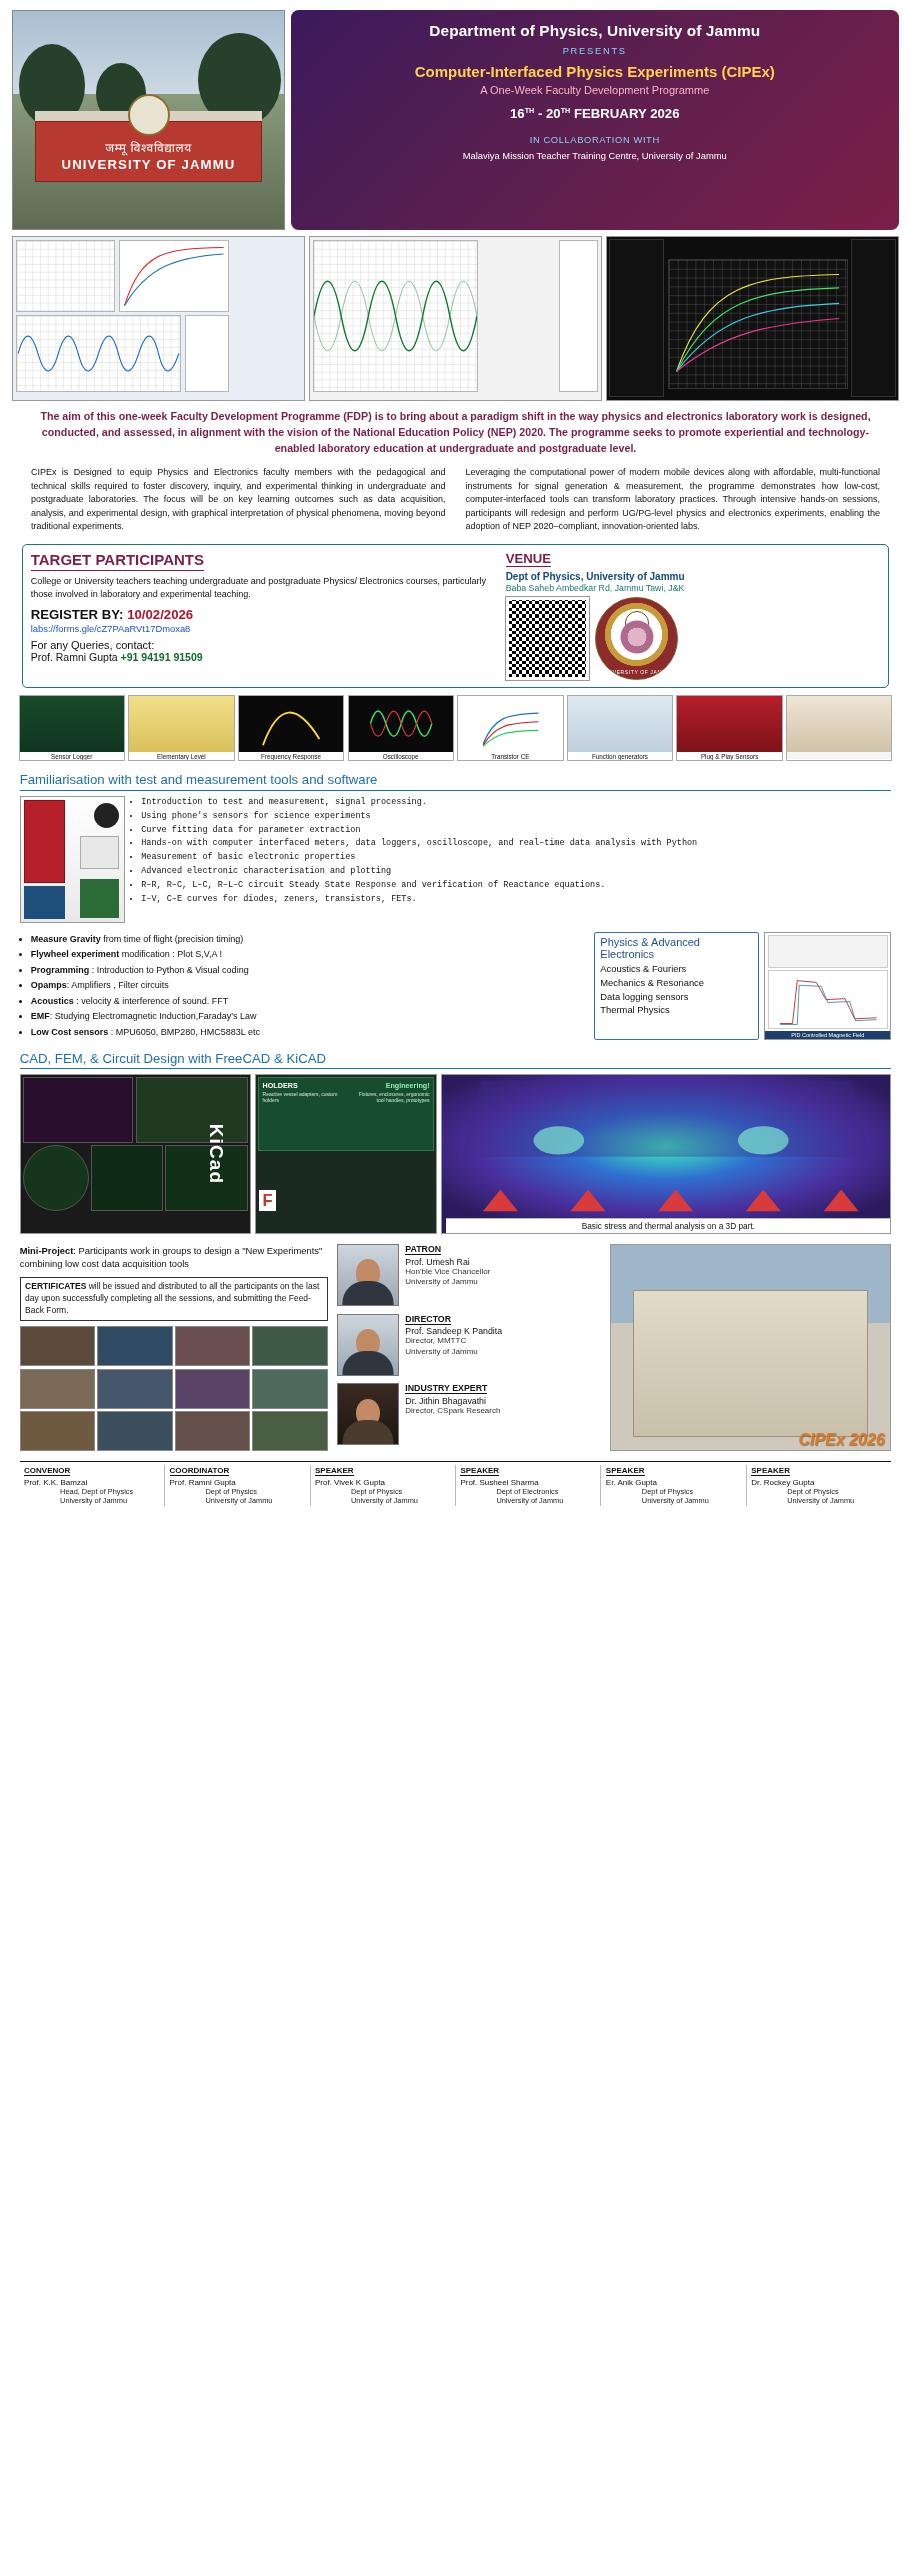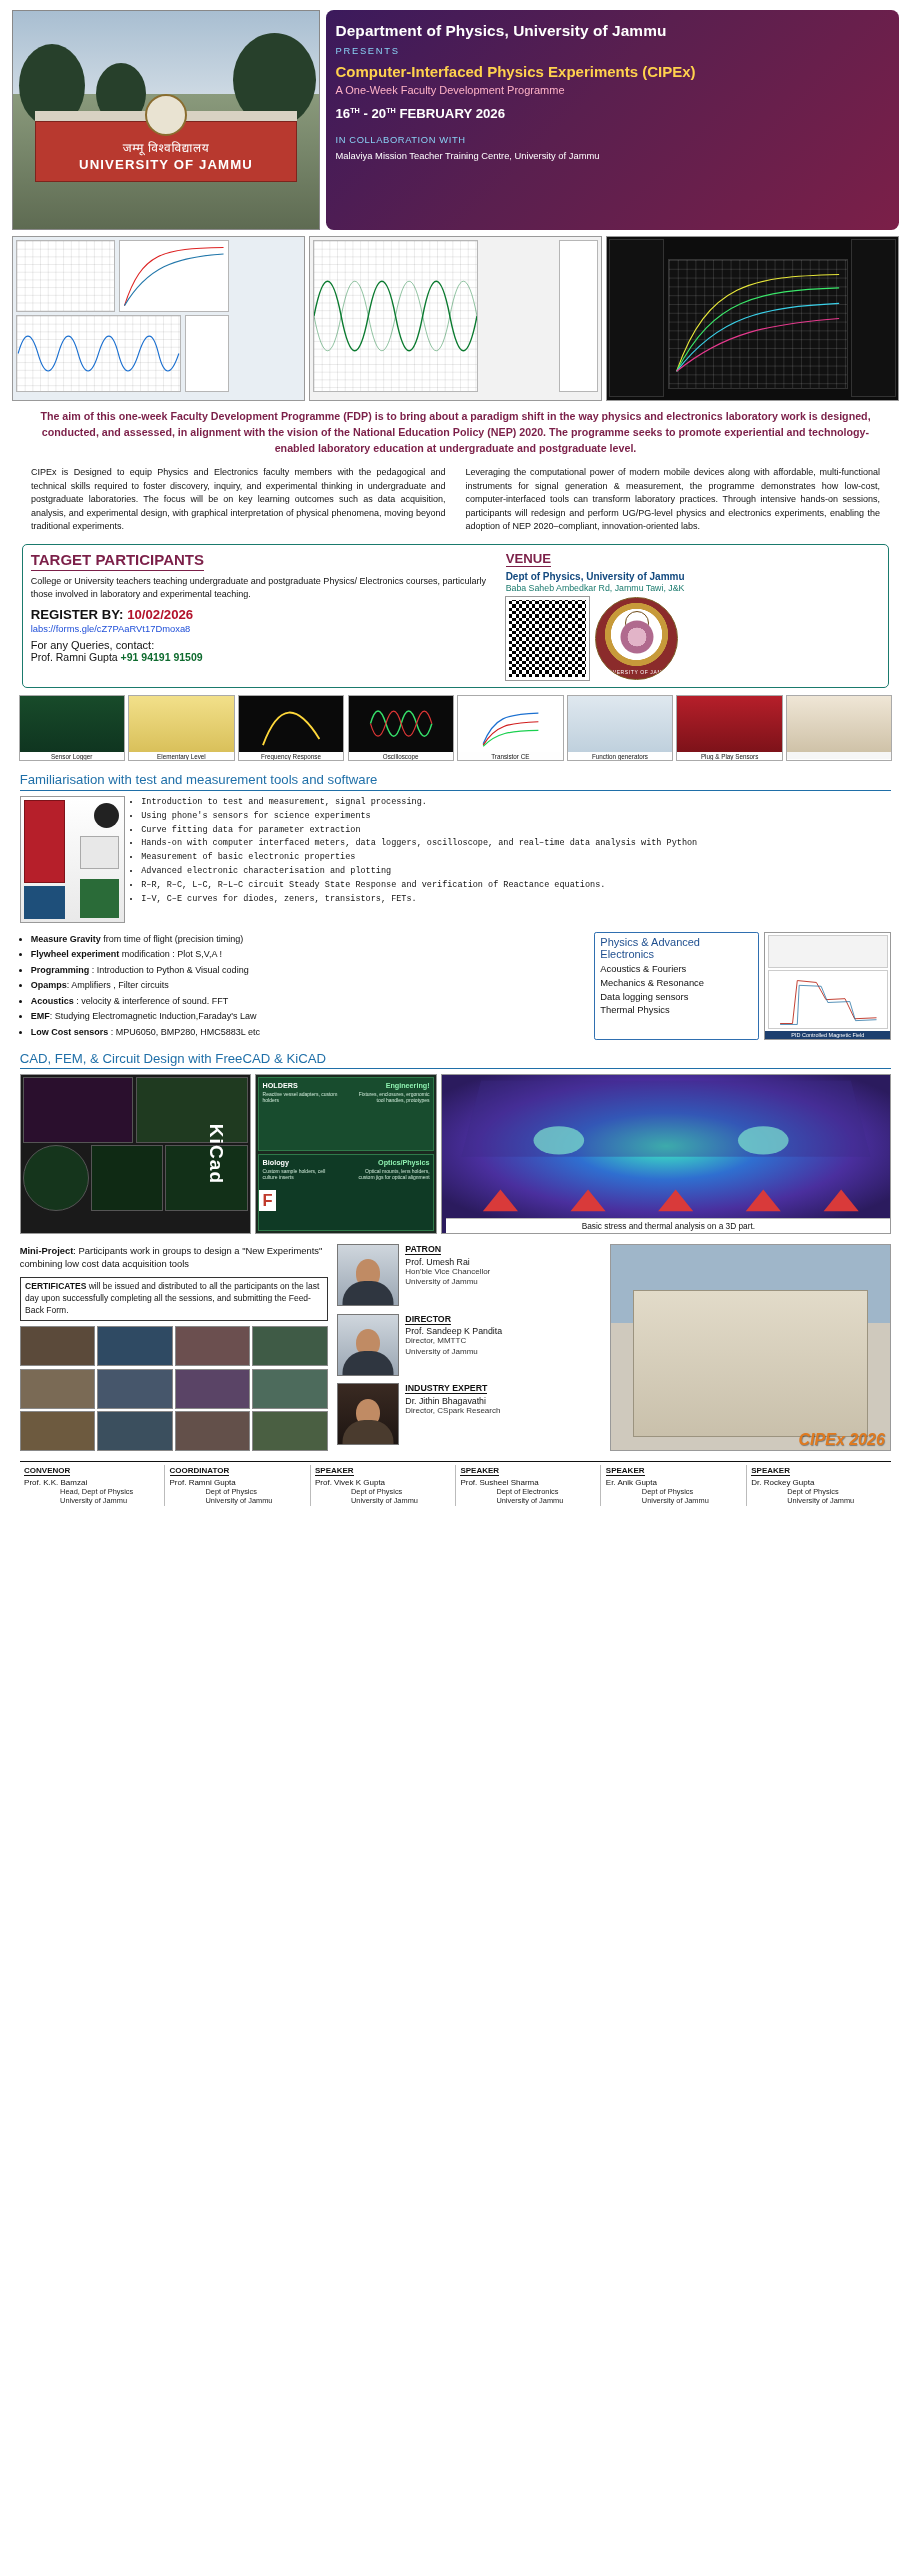--- a/index.html
+++ b/index.html
@@ -17,21 +17,21 @@
   }
 
   
   .header {
     display: flex;
     gap: 5.5px;
     align-items: stretch;
     height: 220px;
   }
   .header-photo {
-    width: 308px;
+    width: 273px;
     border: 0.6px solid #888;
     background: linear-gradient(#9db6cc 0%, #b9cbdb 40%, #7f8d72 41%, #6d7a5f 100%);
     position: relative;
     overflow: hidden;
   }
   .hp-sky { position:absolute; left:0; top:0; right:0; height:83px;
     background: linear-gradient(#a8bed1, #cdd9e3); }
   .hp-ground { position:absolute; left:0; top:83px; right:0; bottom:0;
     background: linear-gradient(#8a9a7c, #5e6b52); }
   .hp-tree { position:absolute; background:#27402b; border-radius:50%; }
@@ -56,21 +56,21 @@
     position:absolute; left:0; right:0; top:146px; text-align:center;
     color:#ffffff; font-size:13.2px; font-weight:bold; letter-spacing:1.1px;
   }
 
   .header-banner {
     flex: 1;
     background: linear-gradient(135deg, #3b1a5c 0%, #5a1f4f 45%, #7b1f48 100%);
     color: #fff;
     border-radius: 7.7px;
     padding: 12px 10px;
-    text-align: left;
+    text-align: center;
     display: flex;
     flex-direction: column;
     justify-content: flex-start;
     gap: 3.3px;
   }
   .hb-dept { font-size: 15.4px; font-weight: bold; letter-spacing: 0.1px; }
   .hb-presents { font-size: 9.4px; color: #8ad2f5; letter-spacing: 1.7px; margin-top: 2.2px; }
   .hb-title { font-size: 15px; font-weight: bold; color: #ffd24d; margin-top: 3.3px; }
   .hb-sub { font-size: 11px; color: #ffb3c7; margin-top: 1.1px; }
   .hb-dates { font-size: 13.2px; font-weight: bold; margin-top: 6.6px; }
@@ -650,26 +650,20 @@
       <div style="position:absolute;left:144px;top:70px;right:2.2px;height:66px;background:#123018;border:0.6px solid #555;"></div>
       <div class="kicad-word">KiCad</div>
     </div>
 
     <div class="cad-cell cad-b">
       <div style="position:absolute;left:2.2px;top:2.2px;right:2.2px;height:74px;background:#184c2e;border:0.6px solid #2f7a4a;">
         <div style="position:absolute;left:3.3px;top:3.3px;color:#fff;font-size:7.2px;font-weight:bold;">HOLDERS</div>
         <div style="position:absolute;left:3.3px;top:13.2px;width:77px;color:#cfe9d8;font-size:5px;line-height:1.25;">Reactive vessel adapters, custom holders</div>
         <div style="position:absolute;right:3.3px;top:3.3px;color:#8ef0b0;font-size:7.2px;font-weight:bold;">Engineering!</div>
         <div style="position:absolute;right:3.3px;top:13.2px;width:77px;color:#cfe9d8;font-size:5px;line-height:1.25;text-align:right;">Fixtures, enclosures, ergonomic tool handles, prototypes</div>
-      </div>
-      <div style="position:absolute;left:2.2px;top:79px;right:2.2px;bottom:2.2px;background:#0f3a25;border:0.6px solid #2f7a4a;">
-        <div style="position:absolute;left:3.3px;top:3.3px;color:#fff;font-size:7.2px;font-weight:bold;">Biology</div>
-        <div style="position:absolute;left:3.3px;top:13.2px;width:72px;color:#cfe9d8;font-size:5px;line-height:1.25;">Custom sample holders, cell culture inserts</div>
-        <div style="position:absolute;right:3.3px;top:3.3px;color:#8ef0b0;font-size:7.2px;font-weight:bold;">Optics/Physics</div>
-        <div style="position:absolute;right:3.3px;top:13.2px;width:77px;color:#cfe9d8;font-size:5px;line-height:1.25;text-align:right;">Optical mounts, lens holders, custom jigs for optical alignment</div>
       </div>
       <div style="position:absolute;left:3.3px;bottom:22px;width:16.5px;height:21px;background:#fff;color:#c0392b;font-size:16.5px;font-weight:bold;line-height:21px;text-align:center;">F</div>
     </div>
 
     <div class="cad-cell cad-c">
       <svg width="100%" height="100%" viewBox="0 0 460 290" preserveAspectRatio="none">
         <defs>
           <radialGradient id="g1" cx="50%" cy="45%" r="60%">
             <stop offset="0%" stop-color="#3ef0c0"></stop>
             <stop offset="35%" stop-color="#2f6fd0"></stop>

